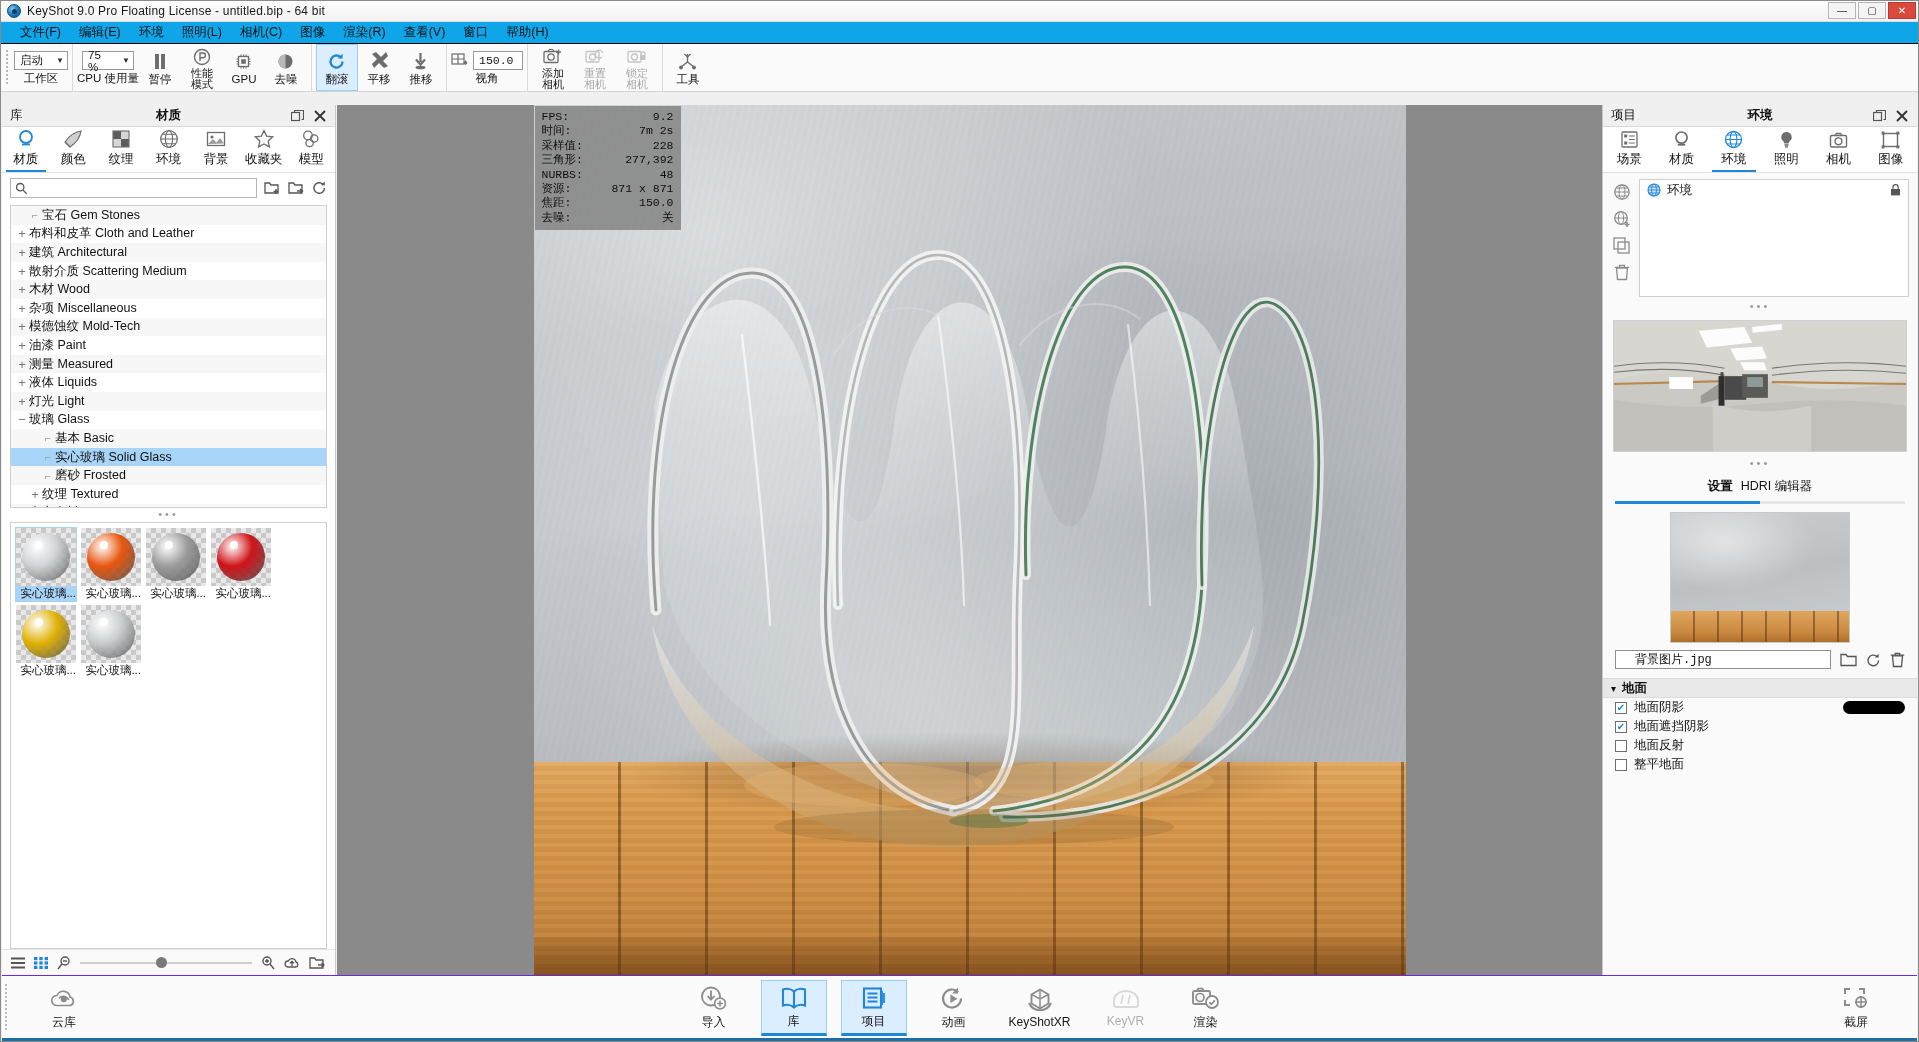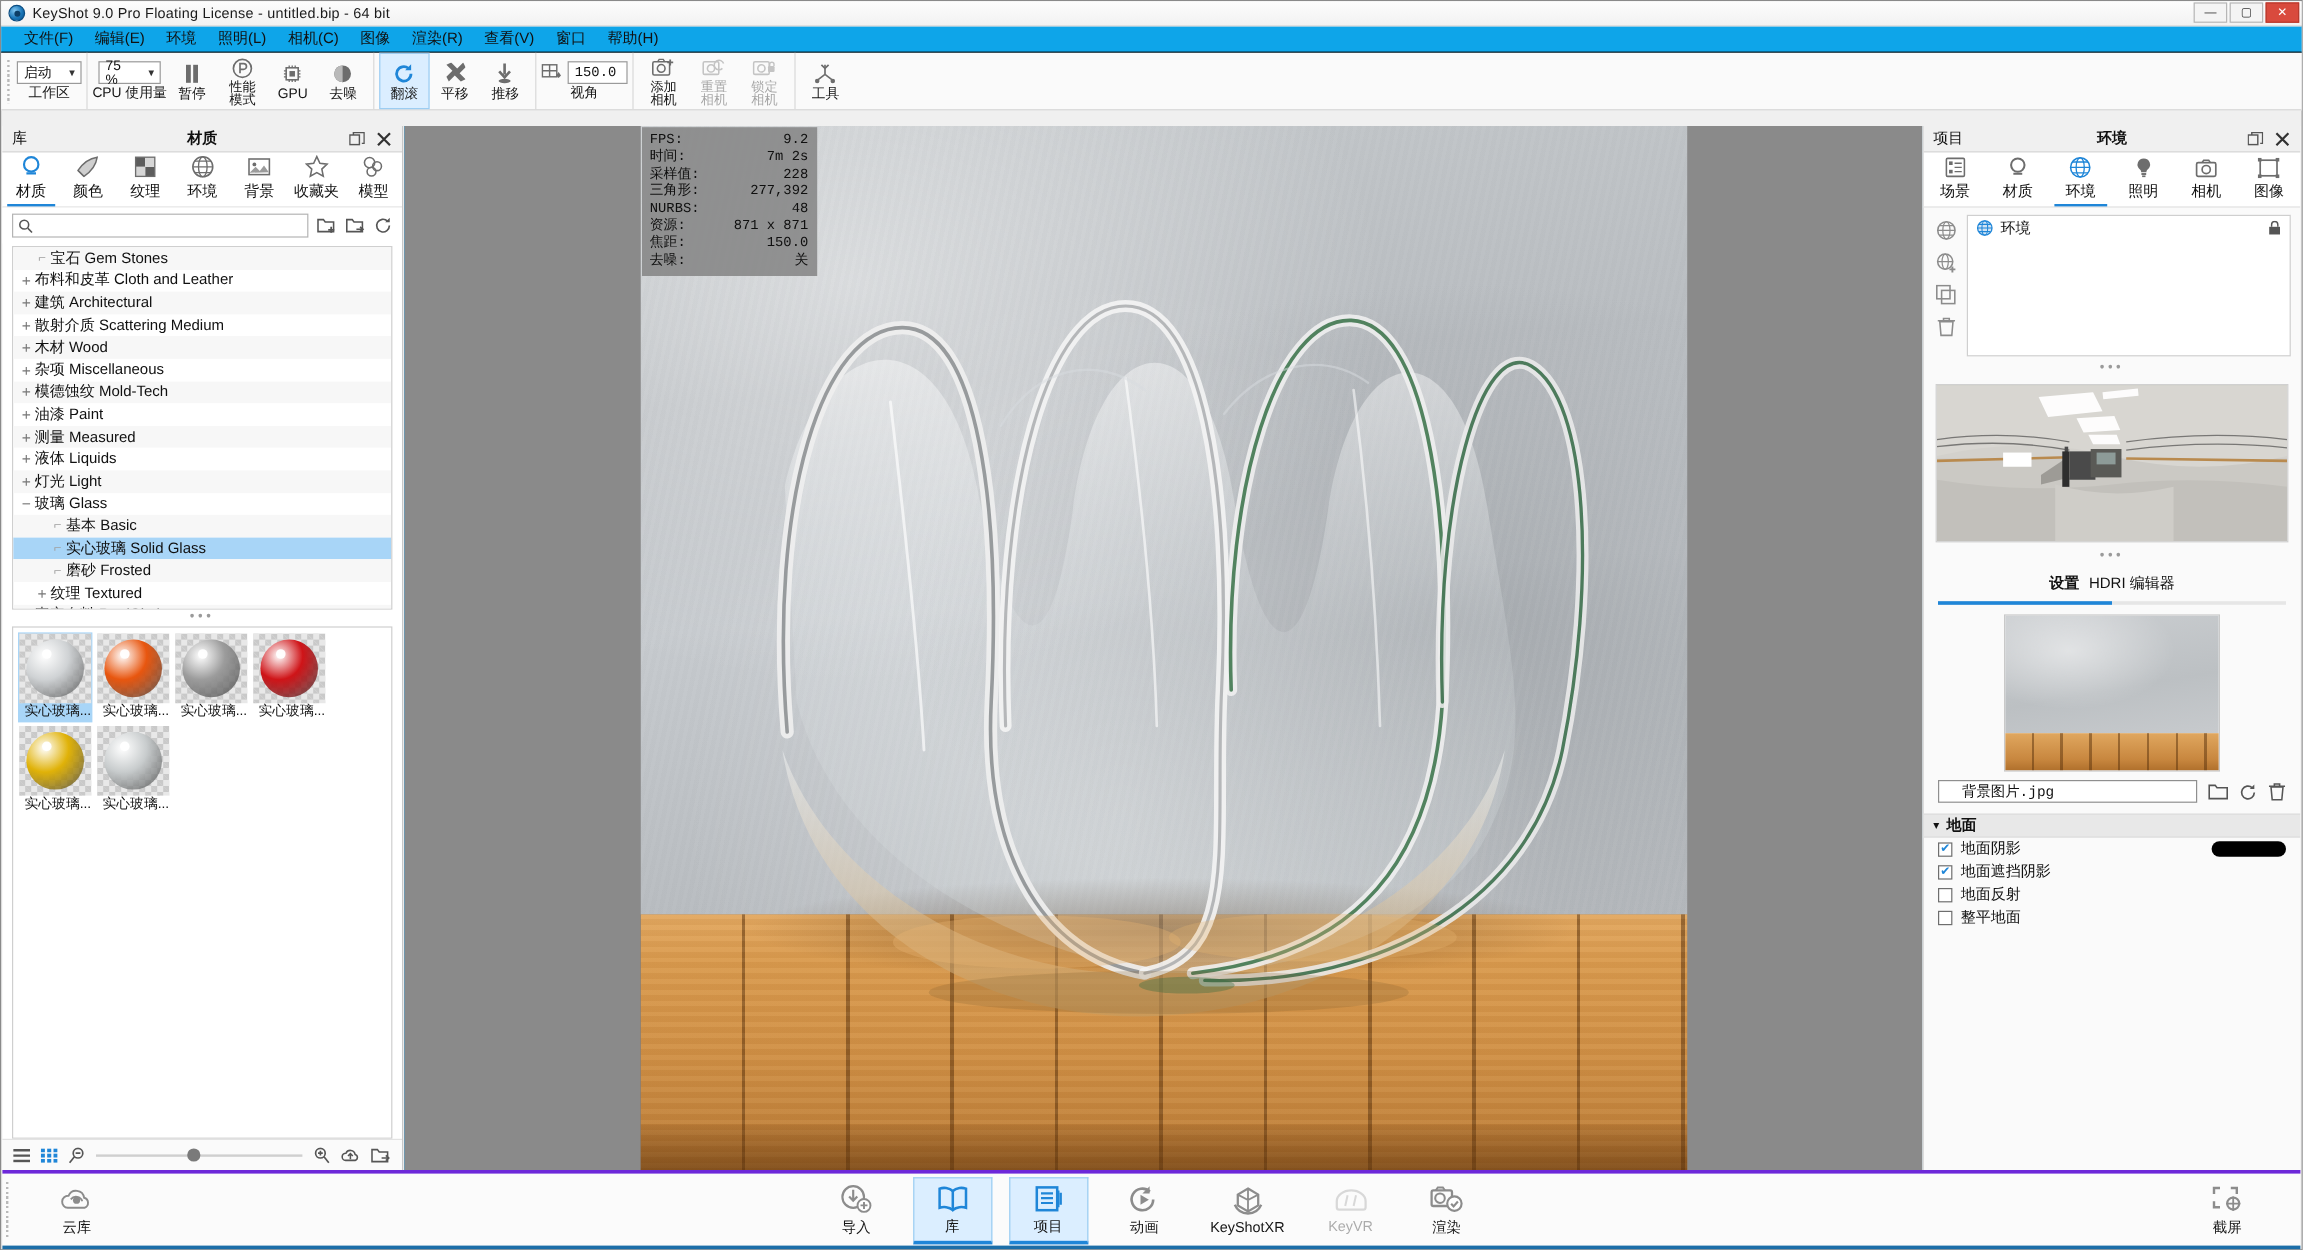--- a/index.html
+++ b/index.html
@@ -181,21 +181,21 @@
   .ckrow{ height:19px; display:flex; align-items:center; gap:7px; padding-left:12px;
     font-size:12.5px; color:#111; position:relative;}
   .ck{ width:12px; height:12px; border:1px solid #6e6e6e; background:#fff; display:flex;
     align-items:center; justify-content:center;}
   .ck.on::after{ content:"✔"; font-size:10px; color:#1f86d8; line-height:10px;}
   .swatch{ position:absolute; right:12px; width:62px; height:13px; background:#000;
     border-radius:7px;}
 
   
   .bottombar{ position:absolute; left:1px; right:1px; bottom:1px; height:65px;
-    background:#fbfbfb; border-top:3px solid #6d28d9; display:flex; align-items:center;}
+    background:#fbfbfb; border-top:1px solid #6d28d9; display:flex; align-items:center;}
   .bitem{ display:flex; flex-direction:column; align-items:center; justify-content:center;
     gap:2px; width:66px; height:56px; cursor:default;}
   .bitem.sel{ background:#dbeeff; border:1px solid #9ccdf2; border-bottom:3px solid #1f86d8;}
   .bitem.dim{ opacity:.35;}
   .blabel{ font-size:12px; color:#151515;}
   .bcenter{ position:absolute; left:50%; transform:translateX(-50%); display:flex;
     align-items:center; gap:14px;}
   .statusline{ position:absolute; left:1px; right:1px; bottom:0; height:3px; background:#1c6ea8;}
   svg{ display:block; }
 </style>

